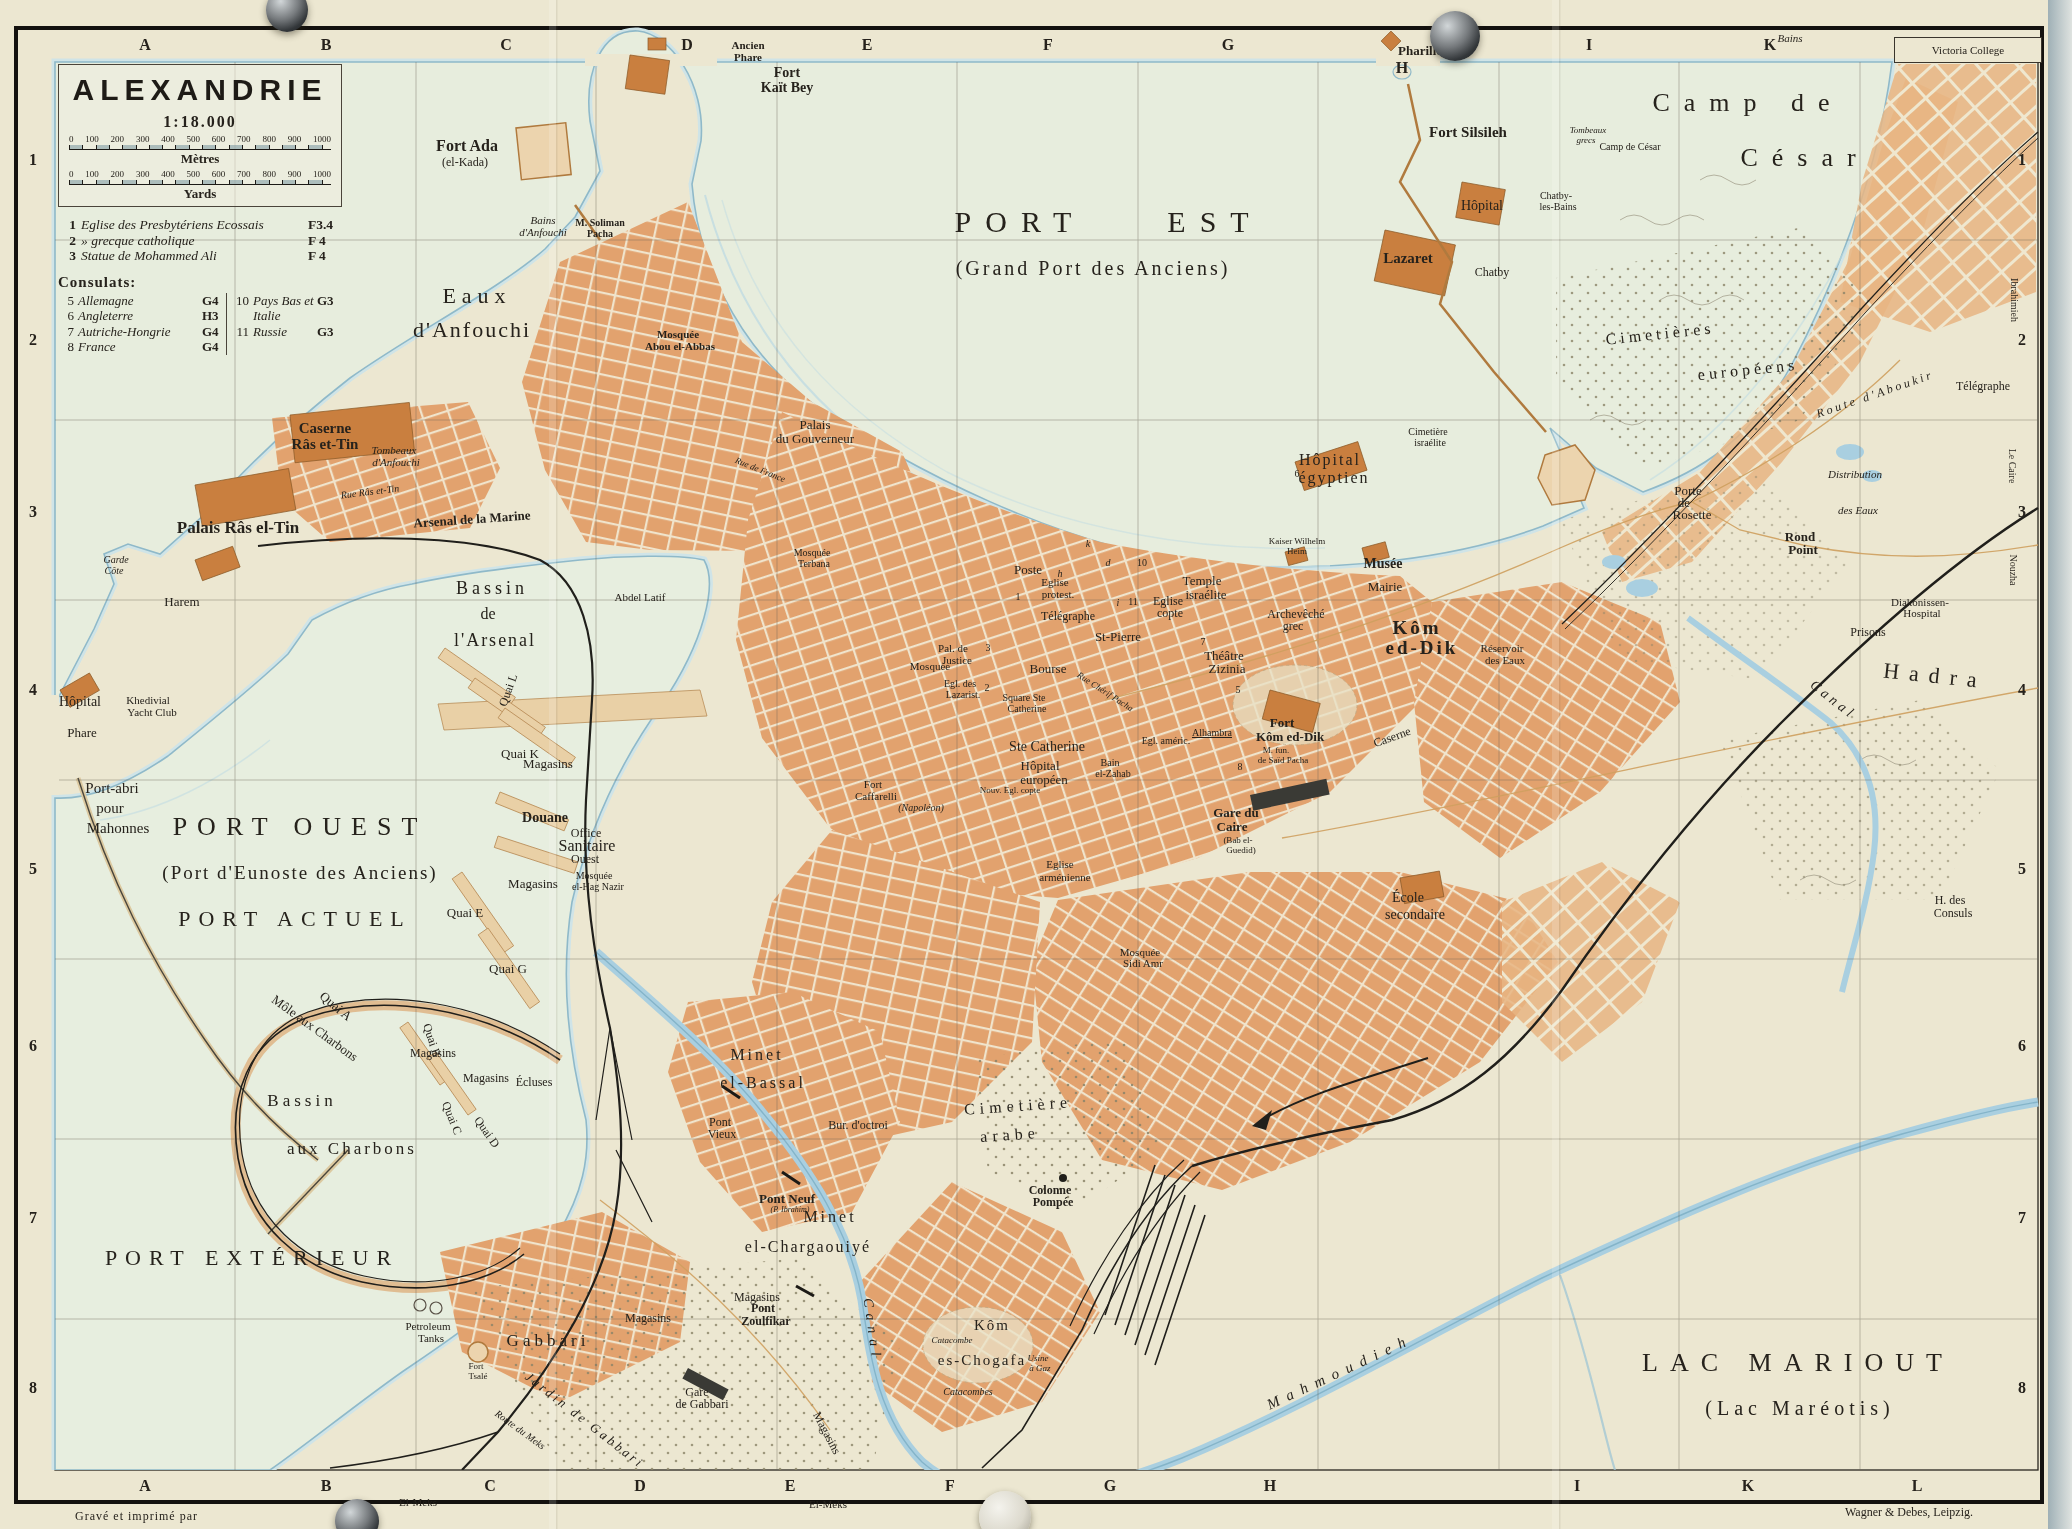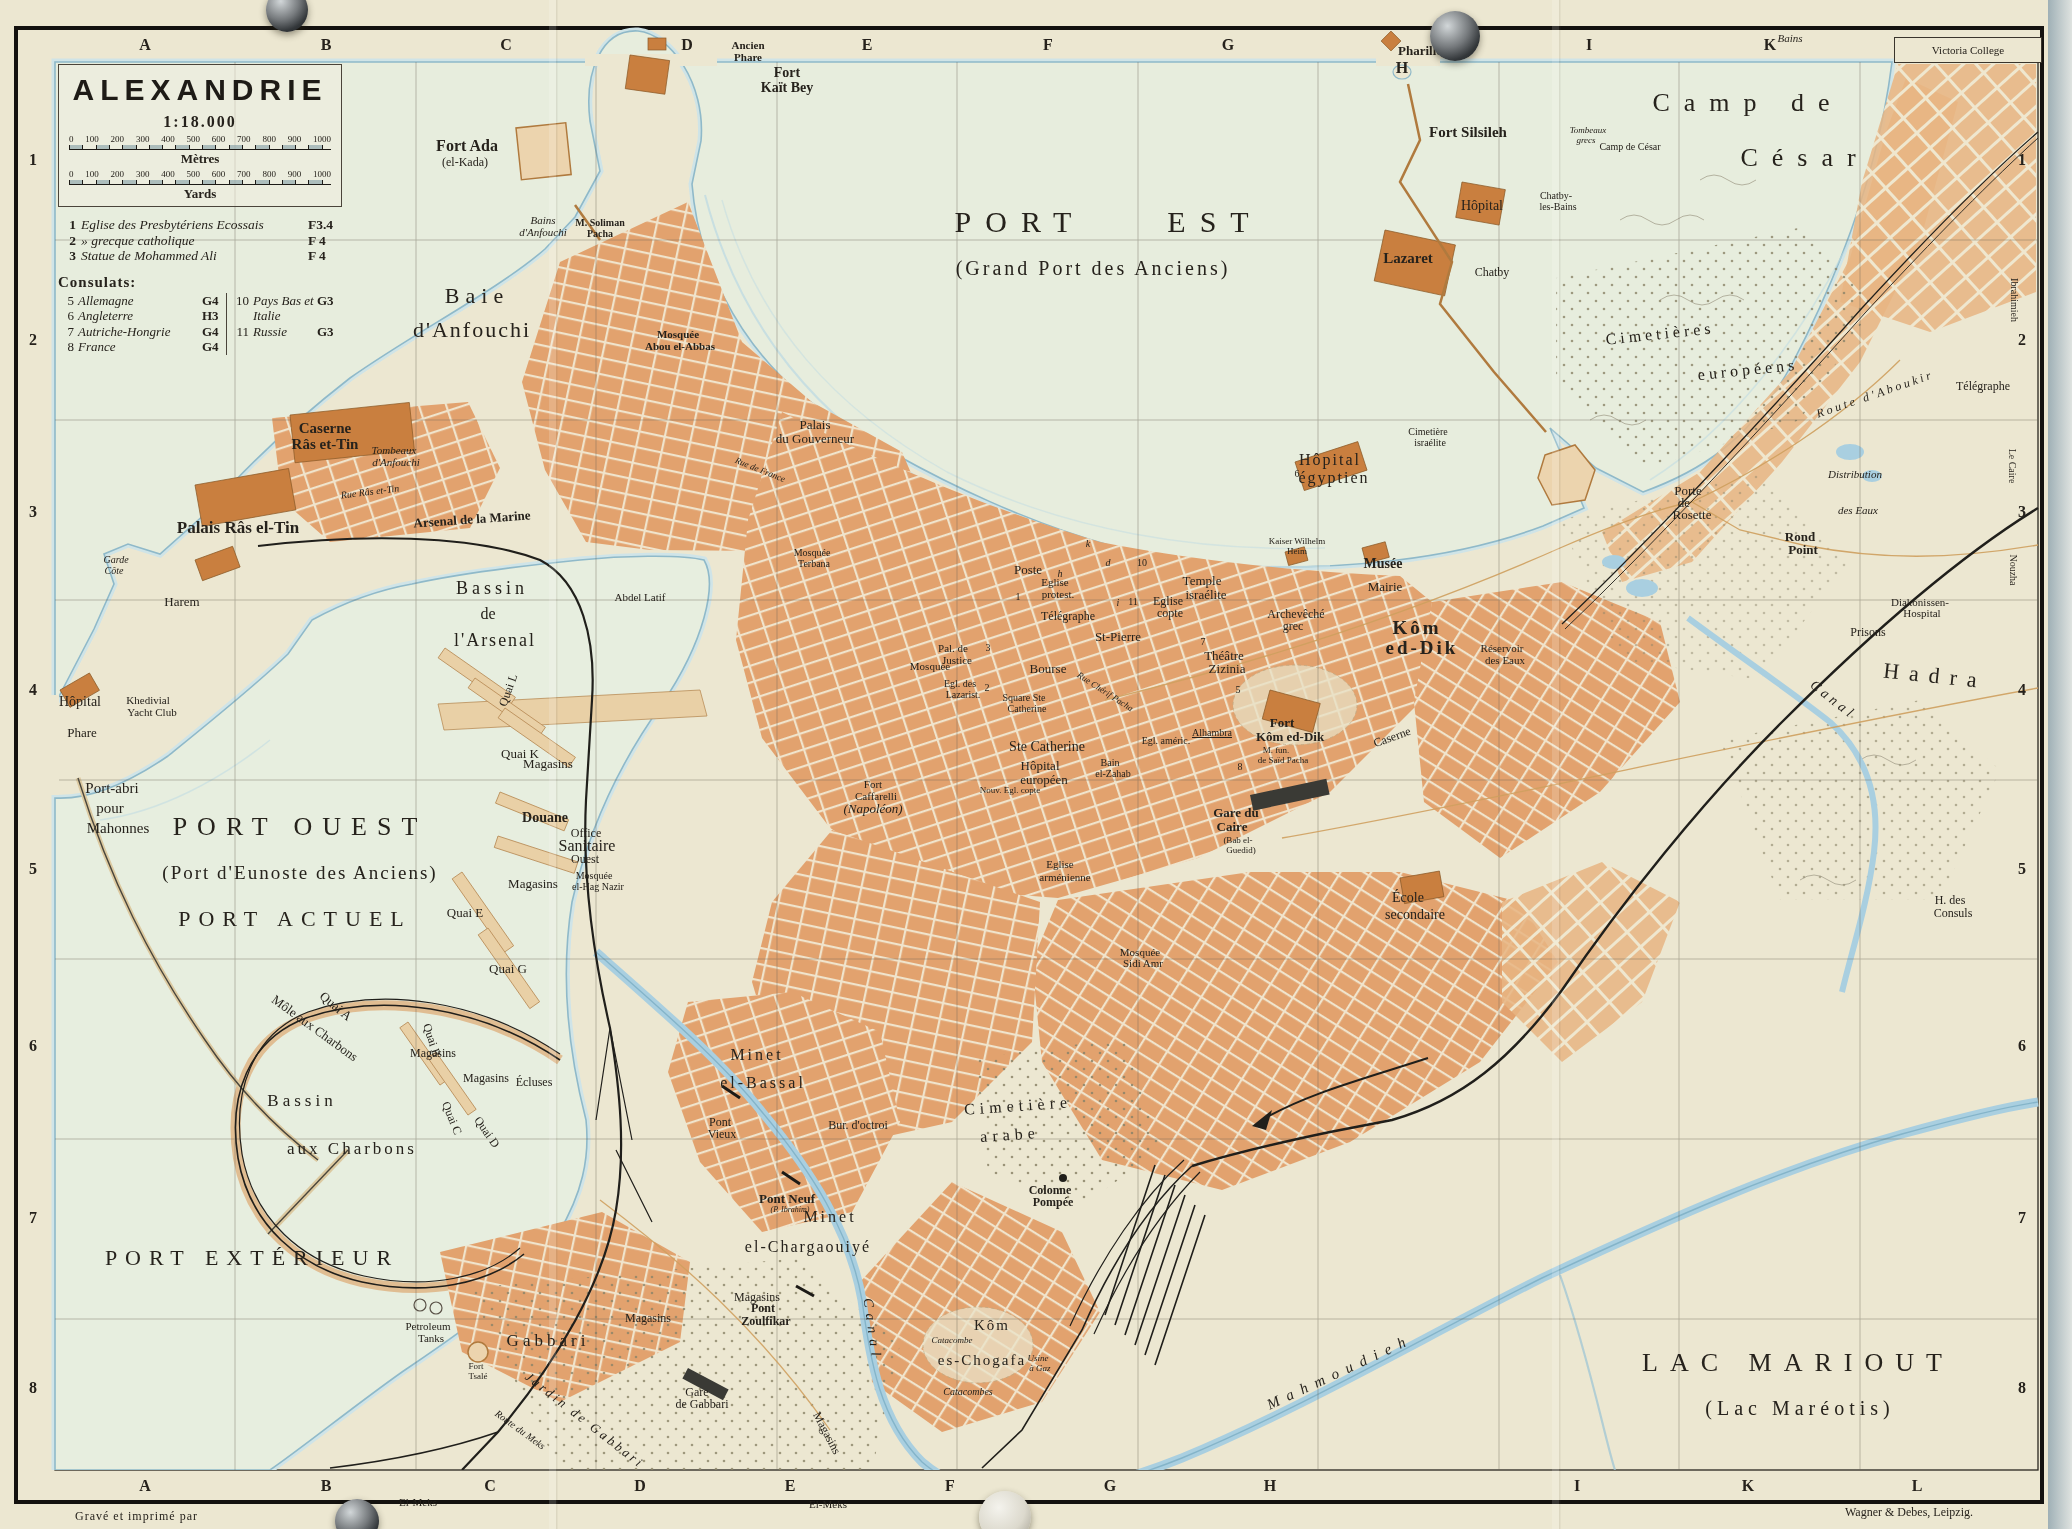--- a/index.html
+++ b/index.html
@@ -280,21 +280,21 @@
       <rect x="556" y="0" width="1.5" height="1529" fill="#6b6456" opacity="0.12"></rect>
       <rect x="1552" y="0" width="7" height="1529" fill="#ffffff" opacity="0.16"></rect>
       <rect x="1559" y="0" width="1.5" height="1529" fill="#6b6456" opacity="0.12"></rect>
     </g>
   </svg>
 
   <div id="labels">
       <span class="lbl" style="left: 1020px; top: 222px; font-size: 30px; letter-spacing: 14px; transform: translate(-50%, -50%) rotate(0deg);">PORT</span>
       <span class="lbl" style="left: 1215px; top: 222px; font-size: 30px; letter-spacing: 14px; transform: translate(-50%, -50%) rotate(0deg);">EST</span>
       <span class="lbl" style="left: 1093px; top: 268px; font-size: 20px; letter-spacing: 3px; transform: translate(-50%, -50%) rotate(0deg);">(Grand Port des Anciens)</span>
-      <span class="lbl" style="left: 477px; top: 296px; font-size: 22px; letter-spacing: 6px; transform: translate(-50%, -50%) rotate(0deg);">Baie</span>
+      <span class="lbl" style="left: 477px; top: 296px; font-size: 22px; letter-spacing: 6px; transform: translate(-50%, -50%) rotate(0deg);">Eaux</span>
       <span class="lbl" style="left: 472px; top: 330px; font-size: 22px; letter-spacing: 2px; transform: translate(-50%, -50%) rotate(0deg);">d'Anfouchi</span>
       <span class="lbl" style="left: 300px; top: 827px; font-size: 26px; letter-spacing: 10px; transform: translate(-50%, -50%) rotate(0deg);">PORT  OUEST</span>
       <span class="lbl" style="left: 300px; top: 872px; font-size: 19px; letter-spacing: 2px; transform: translate(-50%, -50%) rotate(0deg);">(Port d'Eunoste des Anciens)</span>
       <span class="lbl" style="left: 295px; top: 919px; font-size: 22px; letter-spacing: 8px; transform: translate(-50%, -50%) rotate(0deg);">PORT  ACTUEL</span>
       <span class="lbl" style="left: 252px; top: 1258px; font-size: 22px; letter-spacing: 8px; transform: translate(-50%, -50%) rotate(0deg);">PORT EXTÉRIEUR</span>
       <span class="lbl" style="left: 112px; top: 788px; font-size: 15px; transform: translate(-50%, -50%) rotate(0deg);">Port-abri</span>
       <span class="lbl" style="left: 110px; top: 808px; font-size: 15px; transform: translate(-50%, -50%) rotate(0deg);">pour</span>
       <span class="lbl" style="left: 118px; top: 828px; font-size: 15px; transform: translate(-50%, -50%) rotate(0deg);">Mahonnes</span>
       <span class="lbl" style="left: 492px; top: 588px; font-size: 18px; letter-spacing: 4px; transform: translate(-50%, -50%) rotate(0deg);">Bassin</span>
       <span class="lbl" style="left: 488px; top: 614px; font-size: 16px; transform: translate(-50%, -50%) rotate(0deg);">de</span>
@@ -387,21 +387,21 @@
       <span class="lbl" style="left: 1047px; top: 747px; font-size: 14px; transform: translate(-50%, -50%) rotate(0deg);">Ste Catherine</span>
       <span class="lbl" style="left: 1040px; top: 765px; font-size: 13px; transform: translate(-50%, -50%) rotate(0deg);">Hôpital</span>
       <span class="lbl" style="left: 1044px; top: 779px; font-size: 13px; transform: translate(-50%, -50%) rotate(0deg);">européen</span>
       <span class="lbl" style="left: 1010px; top: 790px; font-size: 9px; transform: translate(-50%, -50%) rotate(0deg);">Nouv. Egl. copte</span>
       <span class="lbl" style="left: 1166px; top: 741px; font-size: 10px; transform: translate(-50%, -50%) rotate(0deg);">Egl. améric.</span>
       <span class="lbl" style="left: 1212px; top: 733px; font-size: 10px; transform: translate(-50%, -50%) rotate(0deg); text-decoration: underline;">Alhambra</span>
       <span class="lbl" style="left: 1110px; top: 763px; font-size: 10px; transform: translate(-50%, -50%) rotate(0deg);">Bain</span>
       <span class="lbl" style="left: 1113px; top: 774px; font-size: 10px; transform: translate(-50%, -50%) rotate(0deg);">el-Zahab</span>
       <span class="lbl" style="left: 873px; top: 784px; font-size: 11px; transform: translate(-50%, -50%) rotate(0deg);">Fort</span>
       <span class="lbl" style="left: 876px; top: 796px; font-size: 11px; transform: translate(-50%, -50%) rotate(0deg);">Caffarelli</span>
-      <span class="lbl it" style="left: 873px; top: 808px; font-size: 13px; transform: translate(-50%, -50%) rotate(0deg);">(Napoléon)</span>
+      <span class="lbl it" style="left: 921px; top: 808px; font-size: 10px; transform: translate(-50%, -50%) rotate(0deg);">(Napoléon)</span>
       <span class="lbl it" style="left: 1105px; top: 692px; font-size: 9px; transform: translate(-50%, -50%) rotate(33deg);">Rue Chérif Pacha</span>
       <span class="lbl" style="left: 1297px; top: 541px; font-size: 9px; transform: translate(-50%, -50%) rotate(0deg);">Kaiser Wilhelm</span>
       <span class="lbl" style="left: 1297px; top: 551px; font-size: 9px; transform: translate(-50%, -50%) rotate(0deg);">Heim</span>
       <span class="lbl bd" style="left: 1383px; top: 564px; font-size: 14px; transform: translate(-50%, -50%) rotate(0deg);">Musée</span>
       <span class="lbl" style="left: 1385px; top: 586px; font-size: 13px; transform: translate(-50%, -50%) rotate(0deg);">Mairie</span>
       <span class="lbl" style="left: 1296px; top: 614px; font-size: 12px; transform: translate(-50%, -50%) rotate(0deg);">Archevêché</span>
       <span class="lbl" style="left: 1293px; top: 626px; font-size: 12px; transform: translate(-50%, -50%) rotate(0deg);">grec</span>
       <span class="lbl bd" style="left: 1417px; top: 627px; font-size: 19px; letter-spacing: 3px; transform: translate(-50%, -50%) rotate(0deg);">Kôm</span>
       <span class="lbl bd" style="left: 1422px; top: 647px; font-size: 19px; letter-spacing: 3px; transform: translate(-50%, -50%) rotate(0deg);">ed-Dik</span>
       <span class="lbl" style="left: 1330px; top: 460px; font-size: 16px; letter-spacing: 2px; transform: translate(-50%, -50%) rotate(0deg);">Hôpital</span>

